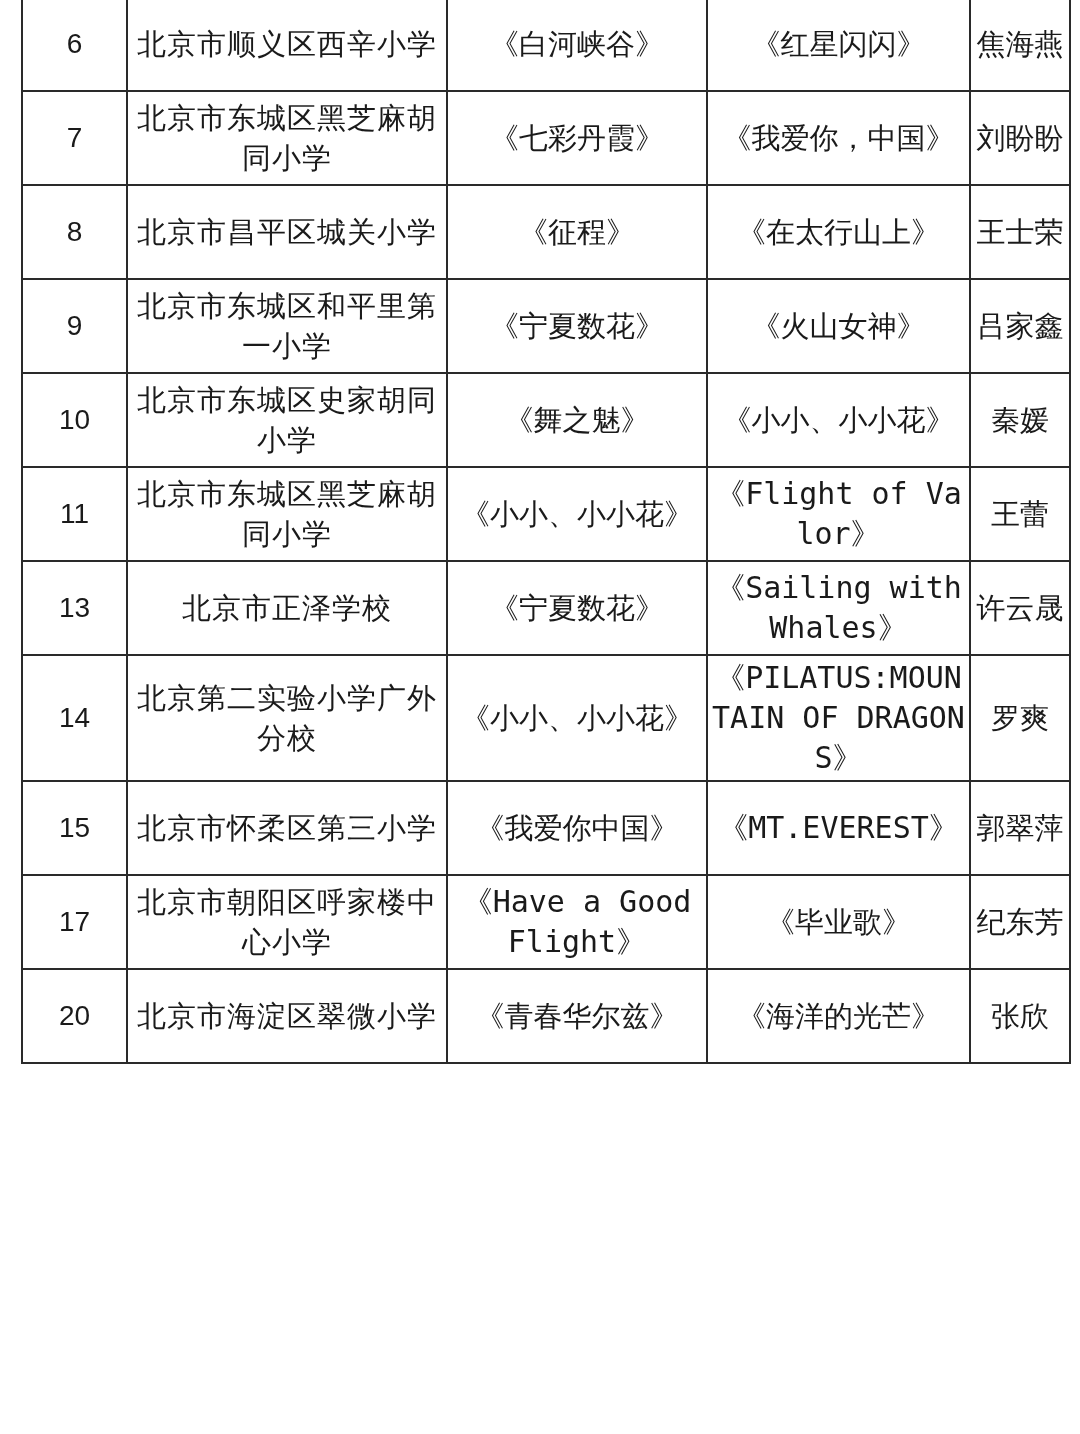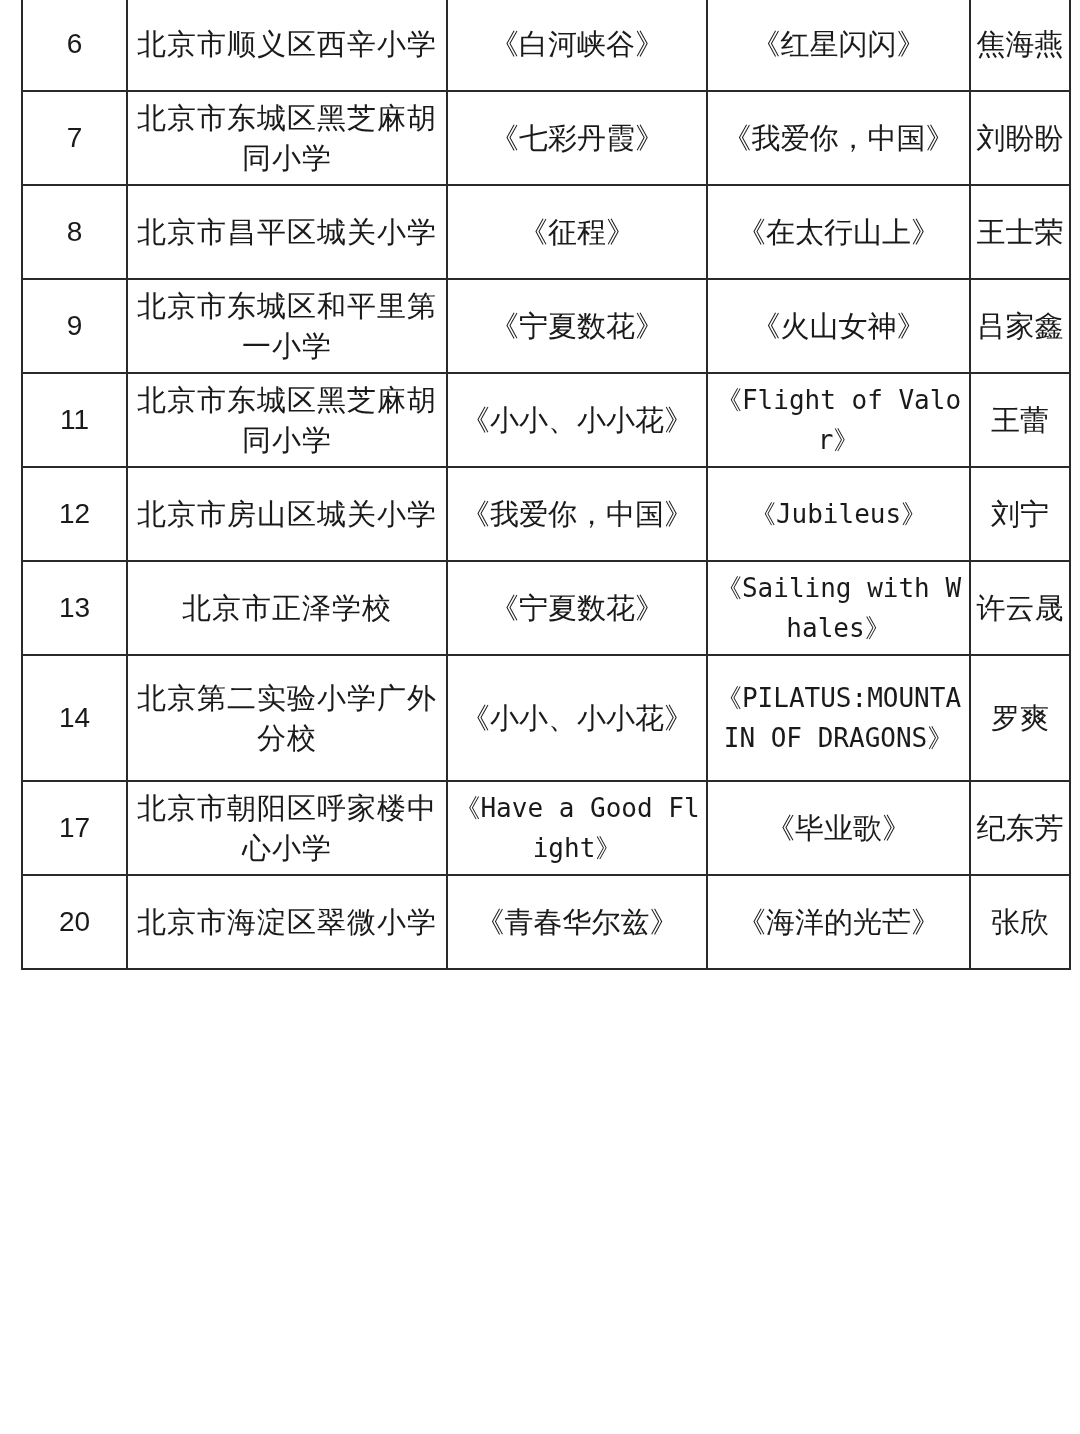--- a/index.html
+++ b/index.html
@@ -36,21 +36,21 @@
       word-break: break-all;
       overflow-wrap: anywhere;
     }
     td.col-no { width: 95px; font-family: "Liberation Sans", "DejaVu Sans", sans-serif; font-size: 28px; }
     td.col-school { width: 310px; letter-spacing: 1px; }
     td.col-piece1 { width: 250px; }
     td.col-piece2 { width: 253px; }
     td.col-cond { width: 90px; letter-spacing: 0px; }
     td.latin {
       font-family: "DejaVu Sans Mono", "Liberation Mono", monospace;
-      font-size: 26px;
+      font-size: 30px;
       line-height: 40px;
     }
     tr { height: 94px; }
     tr.first { height: 94px; }
     tr.tall { height: 126px; }
   </style>
 </head>
 <body>
 
 <div class="sheet">
@@ -78,46 +78,53 @@
         <td class="col-cond">王士荣</td>
       </tr>
       <tr>
         <td class="col-no">9</td>
         <td class="col-school">北京市东城区和平里第一小学</td>
         <td class="col-piece1">《宁夏数花》</td>
         <td class="col-piece2">《火山女神》</td>
         <td class="col-cond">吕家鑫</td>
       </tr>
       <tr>
+        <td class="col-no">10</td>
+        <td class="col-school">北京市东城区史家胡同小学</td>
+        <td class="col-piece1">《舞之魅》</td>
+        <td class="col-piece2">《小小、小小花》</td>
+        <td class="col-cond">秦媛</td>
+      </tr>
+      <tr>
         <td class="col-no">11</td>
         <td class="col-school">北京市东城区黑芝麻胡同小学</td>
         <td class="col-piece1">《小小、小小花》</td>
         <td class="col-piece2 latin">《Flight of Valor》</td>
         <td class="col-cond">王蕾</td>
-      </tr>
-      <tr>
-        <td class="col-no">12</td>
-        <td class="col-school">北京市房山区城关小学</td>
-        <td class="col-piece1">《我爱你，中国》</td>
-        <td class="col-piece2 latin">《Jubileus》</td>
-        <td class="col-cond">刘宁</td>
       </tr>
       <tr>
         <td class="col-no">13</td>
         <td class="col-school">北京市正泽学校</td>
         <td class="col-piece1">《宁夏数花》</td>
         <td class="col-piece2 latin">《Sailing with Whales》</td>
         <td class="col-cond">许云晟</td>
       </tr>
       <tr class="tall">
         <td class="col-no">14</td>
         <td class="col-school">北京第二实验小学广外分校</td>
         <td class="col-piece1">《小小、小小花》</td>
         <td class="col-piece2 latin">《PILATUS:MOUNTAIN OF DRAGONS》</td>
         <td class="col-cond">罗爽</td>
+      </tr>
+      <tr>
+        <td class="col-no">15</td>
+        <td class="col-school">北京市怀柔区第三小学</td>
+        <td class="col-piece1">《我爱你中国》</td>
+        <td class="col-piece2 latin">《MT.EVEREST》</td>
+        <td class="col-cond">郭翠萍</td>
       </tr>
       <tr>
         <td class="col-no">17</td>
         <td class="col-school">北京市朝阳区呼家楼中心小学</td>
         <td class="col-piece1 latin">《Have a Good Flight》</td>
         <td class="col-piece2">《毕业歌》</td>
         <td class="col-cond">纪东芳</td>
       </tr>
       <tr>
         <td class="col-no">20</td>

